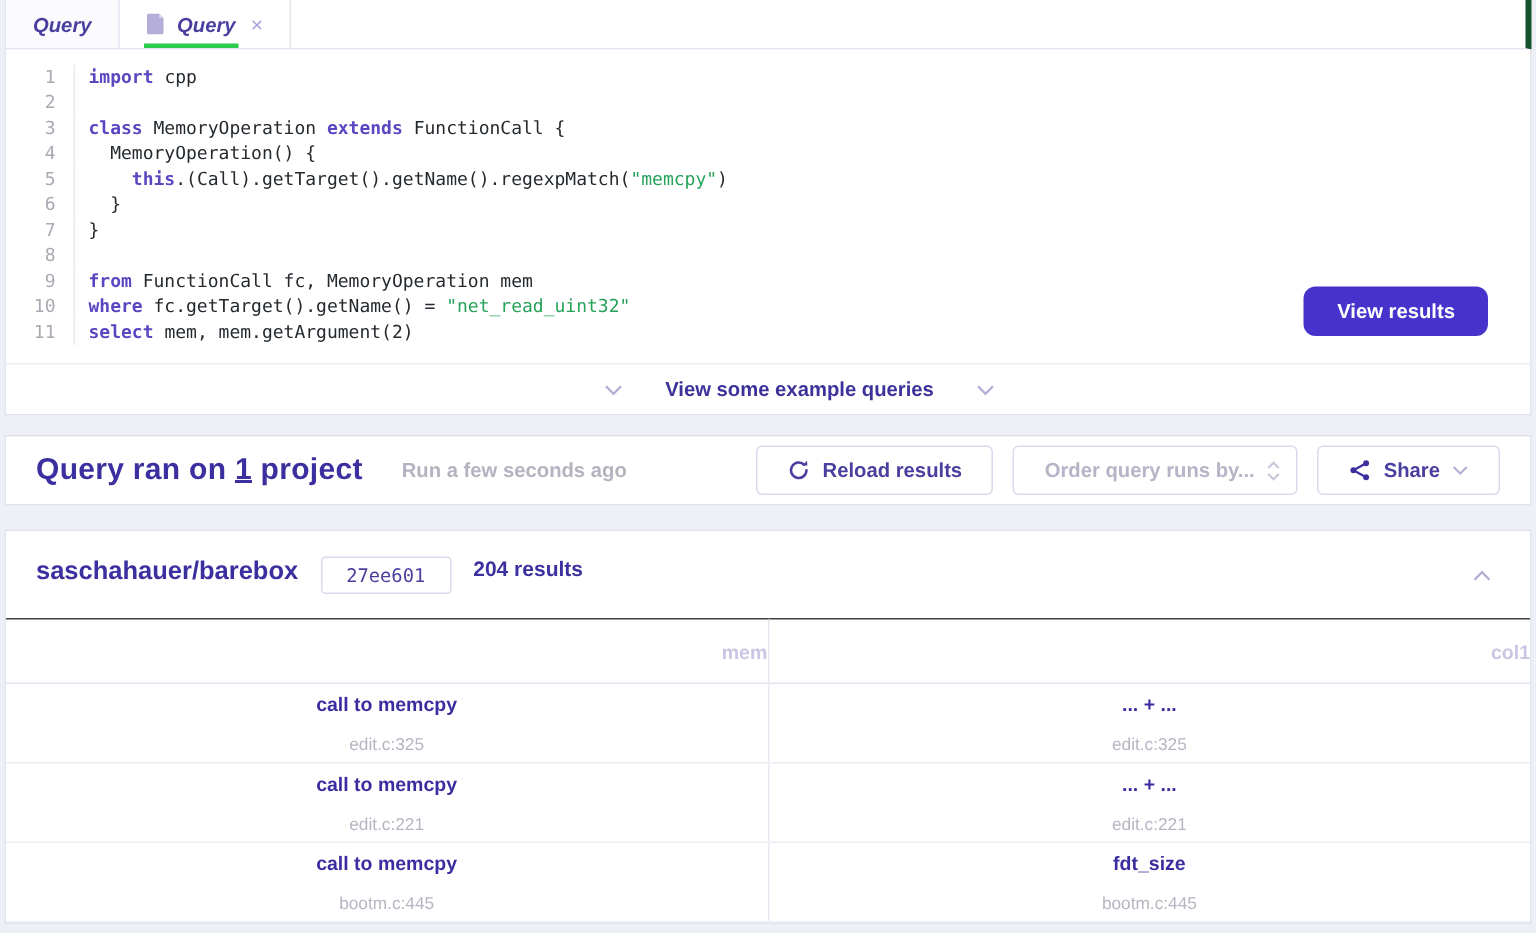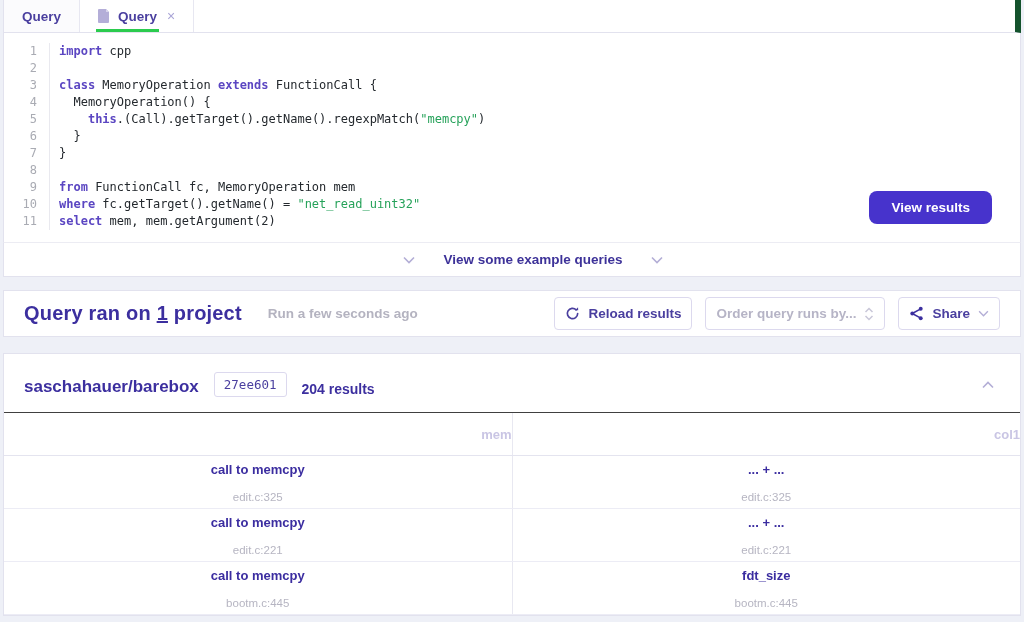--- a/index.html
+++ b/index.html
@@ -2,21 +2,21 @@
 <html><head>
 <meta charset="utf-8">
 <style>
   * { margin:0; padding:0; box-sizing:border-box; }
   html,body { width:1024px; height:622px; overflow:hidden; }
   body { background:#eef0f7; font-family:"Liberation Sans", sans-serif; color:#24292e; }
 
   .card { background:#fff; border:1px solid #e2e2ee; margin:0 3px; }
 
   
-  .tabbar { display:flex; height:33px; background:#fff; border-bottom:1px solid #e2e2ee; margin:0 3px; border-left:1px solid #e2e2ee; border-right:6px solid #14532d; }
+  .tabbar { display:flex; height:33px; background:#fff; border-bottom:1px solid #e2e2ee; margin:0 3px; border-left:1px solid #e2e2ee; border-right:4px solid #14532d;font-style:italic; }
   .tab { display:flex; align-items:center; padding:0 18px; font-size:13.5px; font-weight:600; color:#4a3f9f; border-right:1px solid #e7e7f1; position:relative; cursor:pointer; }
   .tab.inactive { background:#fbfbfd; }
   .tab.active { background:#fff; }
   .tab .file-ic { margin-right:8px; }
   .tab .close { margin-left:10px; color:#a9a4d6; font-size:14px; font-weight:400; }
   .tab .underline { position:absolute; left:16px; right:34px; bottom:0; height:3px; background:#2bcb4e; }
 
   
   .editor-wrap { position:relative; margin:0 3px; background:#fff; border-left:1px solid #e2e2ee; border-right:1px solid #e2e2ee; }
   .editor { padding:10px 0 12px 0; font-family:"DejaVu Sans Mono", monospace; font-size:12px; }
@@ -31,30 +31,30 @@
   .examples { margin:0 3px; background:#fff; border:1px solid #e2e2ee; border-top:1px solid #ececf3; height:35px; display:flex; align-items:center; justify-content:center; gap:28px; cursor:pointer;padding-left:42px; }
   .examples .lbl { color:#3d3299; font-size:13.5px; font-weight:600; }
   .chev { stroke:#b3aed6; stroke-width:1.6; fill:none; }
 
   
   .runpanel { margin:13px 3px 0 3px; height:47px; display:flex; align-items:center; padding:0 20px; }
   .runpanel h2 { font-size:20px; font-weight:600; color:#3c2f9f; letter-spacing:.2px; }
   .runpanel h2 .u { text-decoration:underline; }
   .ran-ago { margin-left:26px; color:#b4b3c0; font-size:13.5px; font-weight:600; }
   .runpanel .spacer { flex:1; }
-  .btn { display:inline-flex; align-items:center; gap:8px; height:33px; padding:0 10px; background:#fff; border:1px solid #dcd9ee; border-radius:4px; font-size:13.5px; font-weight:700; color:#4a3f9f; cursor:pointer; font-family:"Liberation Sans", sans-serif; }
+  .btn { display:inline-flex; align-items:center; gap:8px; height:33px; padding:0 20px; background:#fff; border:1px solid #dcd9ee; border-radius:4px; font-size:13.5px; font-weight:700; color:#4a3f9f; cursor:pointer; font-family:"Liberation Sans", sans-serif; }
   .btn + .btn { margin-left:13px; }
   .btn.ghost { color:#b6b4c6; font-weight:600; padding-right:10px; }
   .icon-svg { display:block; }
 
   
   .results { margin:16px 3px 0 3px; }
-  .res-head { display:flex; align-items:flex-end; padding:17px 20px 15px 20px; }
+  .res-head { display:flex; align-items:flex-start; padding:17px 20px 15px 20px; }
   .proj { font-size:17px; font-weight:600; color:#3c2f9f; }
-  .commit { margin-left:15px; font-family:"DejaVu Sans Mono", monospace; font-size:12.5px; color:#4a3f9f; border:1px solid #dcd9ee; border-radius:3px; padding:4px 9px; background:#fff; }
+  .commit { margin-left:15px; font-family:"DejaVu Sans Mono", monospace; font-size:12.5px; color:#4a3f9f; border:1px solid #dcd9ee; border-radius:3px; padding:4px 16px; background:#fff; }
   .rescount { margin-left:15px; font-size:14px; font-weight:600; color:#3c2f9f; }
   .res-head .spacer { flex:1; }
   .collapse { cursor:pointer; padding:4px 6px; }
 
   table.restable { width:100%; border-collapse:collapse; table-layout:fixed; }
   .restable th { height:43px; font-size:13px; font-weight:700; color:#c9c5e4; border-top:1px solid #404040; border-bottom:1px solid #e4e4ef; text-align:right; }
   .restable th + th, .restable td + td { border-left:1px solid #e8e8f1; }
   .restable td { height:53px; text-align:center; vertical-align:middle; border-bottom:1px solid #ececf5; }
   .cell-link { display:block; font-size:13px; font-weight:700; color:#3b2da0; cursor:pointer; }
   .cell-loc { display:block; margin-top:14px; font-size:11.5px; color:#b6b5c2; }

